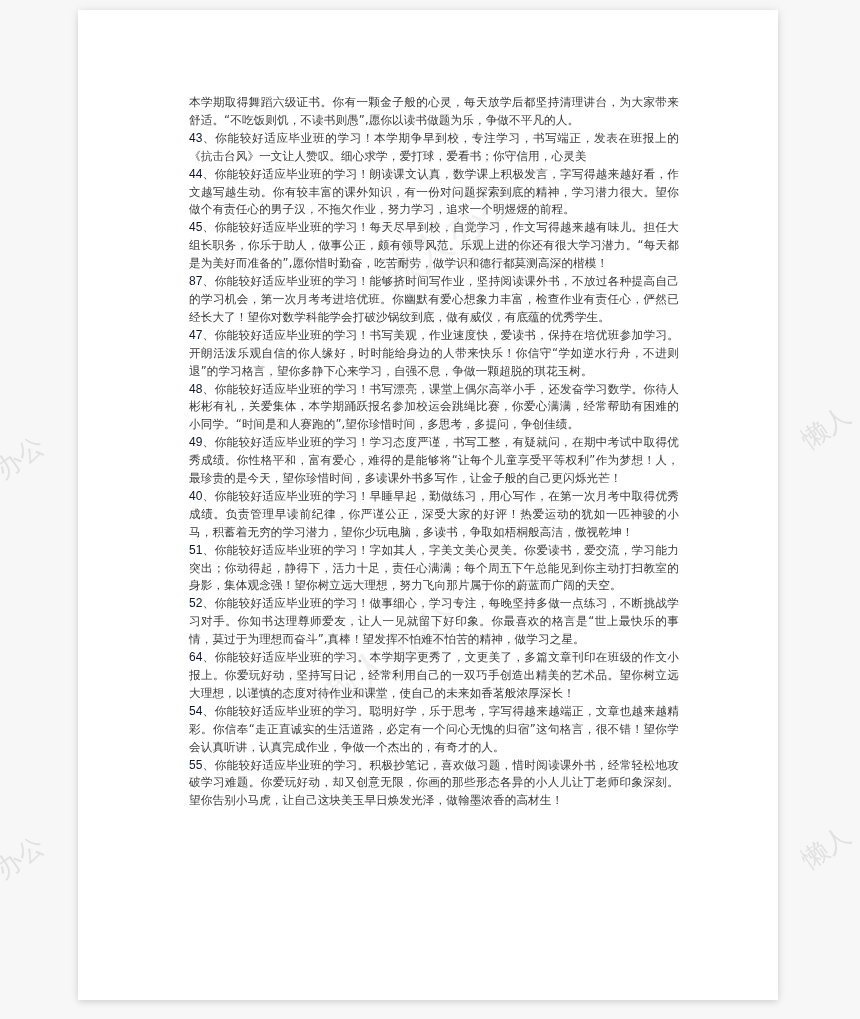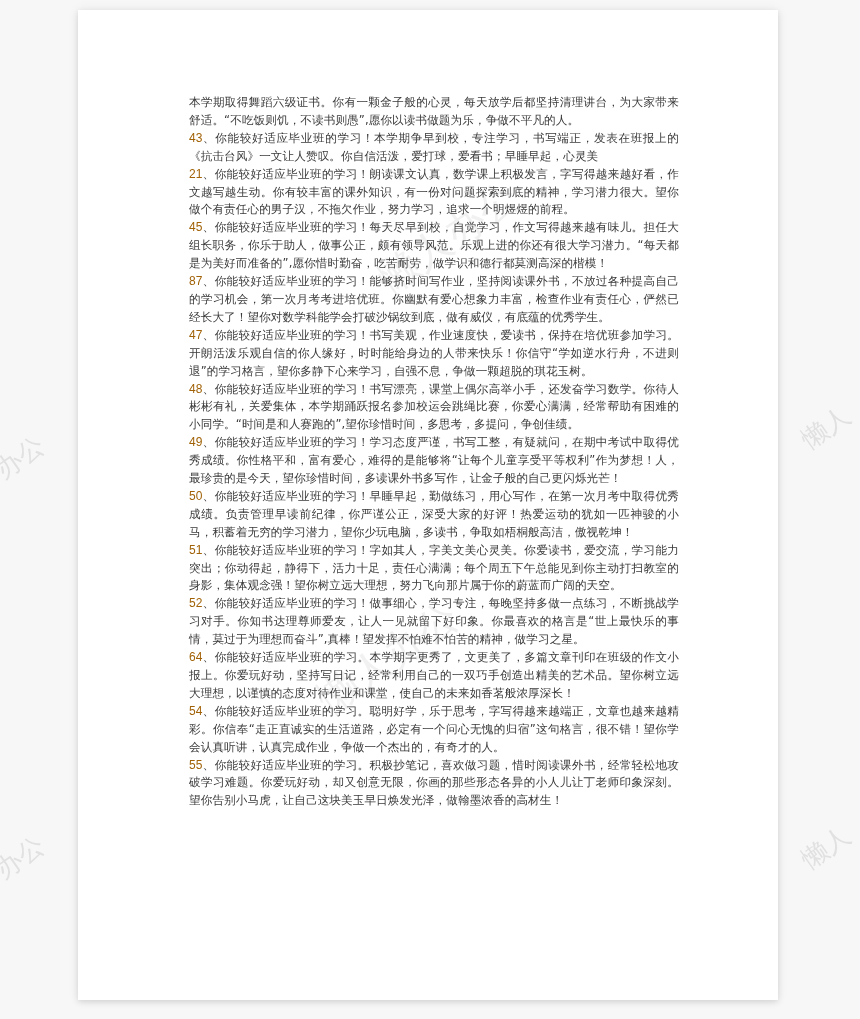--- a/index.html
+++ b/index.html
@@ -15,21 +15,21 @@
     box-shadow: 0 2px 6px rgba(0,0,0,0.12), 0 0 12px rgba(0,0,0,0.06);
   }
   .content {
     position: absolute; left: 91px; top: 84px; width: 490px;
     font-size: 11.6px; line-height: 17.9px; color: #3a3a3a;
     text-align: justify; text-justify: inter-character;
     letter-spacing: 0.1px;
     margin-left: 20px;
   }
   .para { margin: 0; }
-  .para .num { color: #a16207; font-family: "Liberation Sans", sans-serif; font-size: 12px; }
+  .para .num { color: #0f172a; font-family: "Liberation Sans", sans-serif; font-size: 12px; }
   .watermark {
     position: absolute; color: rgba(150,150,150,0.22);
     font-size: 26px; transform: rotate(-35deg); white-space: nowrap;
     pointer-events: none; font-family: "DejaVu Serif", serif;
   }
   .wm-page { color: rgba(170,170,170,0.16); font-size: 40px; }
 </style>
 </head>
 <body>
 
@@ -40,28 +40,28 @@
   <div class="watermark" style="left:800px; top:410px;">懒人</div>
   <div class="watermark" style="left:800px; top:830px;">懒人</div>
 
   <div class="page">
     <div class="watermark wm-page" style="left:290px; top:200px;">懒人办公</div>
     <div class="watermark wm-page" style="left:230px; top:620px;">懒人办公</div>
 
     <div class="content">
       <p class="para">本学期取得舞蹈六级证书。你有一颗金子般的心灵，每天放学后都坚持清理讲台，为大家带来舒适。“不吃饭则饥，不读书则愚”,愿你以读书做题为乐，争做不平凡的人。</p>
 
-      <p class="para"><span class="num">43</span><span>、你能较好适应毕业班的学习！本学期争早到校，专注学习，书写端正，发表在班报上的《抗击台风》一文让人赞叹。你自信活泼，爱打球，爱看书；早睡早起，心灵美</span></p>
-      <p class="para"><span class="num">21</span><span>、你能较好适应毕业班的学习！朗读课文认真，数学课上积极发言，字写得越来越好看，作文越写越生动。你有较丰富的课外知识，有一份对问题探索到底的精神，学习潜力很大。望你做个有责任心的男子汉，不拖欠作业，努力学习，追求一个明煜煜的前程。</span></p>
+      <p class="para"><span class="num">43</span><span>、你能较好适应毕业班的学习！本学期争早到校，专注学习，书写端正，发表在班报上的《抗击台风》一文让人赞叹。细心求学，爱打球，爱看书；你守信用，心灵美</span></p>
+      <p class="para"><span class="num">44</span><span>、你能较好适应毕业班的学习！朗读课文认真，数学课上积极发言，字写得越来越好看，作文越写越生动。你有较丰富的课外知识，有一份对问题探索到底的精神，学习潜力很大。望你做个有责任心的男子汉，不拖欠作业，努力学习，追求一个明煜煜的前程。</span></p>
       <p class="para"><span class="num">45</span><span>、你能较好适应毕业班的学习！每天尽早到校，自觉学习，作文写得越来越有味儿。担任大组长职务，你乐于助人，做事公正，颇有领导风范。乐观上进的你还有很大学习潜力。“每天都是为美好而准备的”,愿你惜时勤奋，吃苦耐劳，做学识和德行都莫测高深的楷模！</span></p>
       <p class="para"><span class="num">87</span><span>、你能较好适应毕业班的学习！能够挤时间写作业，坚持阅读课外书，不放过各种提高自己的学习机会，第一次月考考进培优班。你幽默有爱心想象力丰富，检查作业有责任心，俨然已经长大了！望你对数学科能学会打破沙锅纹到底，做有威仪，有底蕴的优秀学生。</span></p>
       <p class="para"><span class="num">47</span><span>、你能较好适应毕业班的学习！书写美观，作业速度快，爱读书，保持在培优班参加学习。开朗活泼乐观自信的你人缘好，时时能给身边的人带来快乐！你信守“学如逆水行舟，不进则退”的学习格言，望你多静下心来学习，自强不息，争做一颗超脱的琪花玉树。</span></p>
       <p class="para"><span class="num">48</span><span>、你能较好适应毕业班的学习！书写漂亮，课堂上偶尔高举小手，还发奋学习数学。你待人彬彬有礼，关爱集体，本学期踊跃报名参加校运会跳绳比赛，你爱心满满，经常帮助有困难的小同学。“时间是和人赛跑的”,望你珍惜时间，多思考，多提问，争创佳绩。</span></p>
       <p class="para"><span class="num">49</span><span>、你能较好适应毕业班的学习！学习态度严谨，书写工整，有疑就问，在期中考试中取得优秀成绩。你性格平和，富有爱心，难得的是能够将“让每个儿童享受平等权利”作为梦想！人，最珍贵的是今天，望你珍惜时间，多读课外书多写作，让金子般的自己更闪烁光芒！</span></p>
-      <p class="para"><span class="num">50</span><span>、你能较好适应毕业班的学习！早睡早起，勤做练习，用心写作，在第一次月考中取得优秀成绩。负责管理早读前纪律，你严谨公正，深受大家的好评！热爱运动的犹如一匹神骏的小马，积蓄着无穷的学习潜力，望你少玩电脑，多读书，争取如梧桐般高洁，傲视乾坤！</span></p>
+      <p class="para"><span class="num">40</span><span>、你能较好适应毕业班的学习！早睡早起，勤做练习，用心写作，在第一次月考中取得优秀成绩。负责管理早读前纪律，你严谨公正，深受大家的好评！热爱运动的犹如一匹神骏的小马，积蓄着无穷的学习潜力，望你少玩电脑，多读书，争取如梧桐般高洁，傲视乾坤！</span></p>
       <p class="para"><span class="num">51</span><span>、你能较好适应毕业班的学习！字如其人，字美文美心灵美。你爱读书，爱交流，学习能力突出；你动得起，静得下，活力十足，责任心满满；每个周五下午总能见到你主动打扫教室的身影，集体观念强！望你树立远大理想，努力飞向那片属于你的蔚蓝而广阔的天空。</span></p>
       <p class="para"><span class="num">52</span><span>、你能较好适应毕业班的学习！做事细心，学习专注，每晚坚持多做一点练习，不断挑战学习对手。你知书达理尊师爱友，让人一见就留下好印象。你最喜欢的格言是“世上最快乐的事情，莫过于为理想而奋斗”,真棒！望发挥不怕难不怕苦的精神，做学习之星。</span></p>
       <p class="para"><span class="num">64</span><span>、你能较好适应毕业班的学习。本学期字更秀了，文更美了，多篇文章刊印在班级的作文小报上。你爱玩好动，坚持写日记，经常利用自己的一双巧手创造出精美的艺术品。望你树立远大理想，以谨慎的态度对待作业和课堂，使自己的未来如香茗般浓厚深长！</span></p>
       <p class="para"><span class="num">54</span><span>、你能较好适应毕业班的学习。聪明好学，乐于思考，字写得越来越端正，文章也越来越精彩。你信奉“走正直诚实的生活道路，必定有一个问心无愧的归宿”这句格言，很不错！望你学会认真听讲，认真完成作业，争做一个杰出的，有奇才的人。</span></p>
       <p class="para"><span class="num">55</span><span>、你能较好适应毕业班的学习。积极抄笔记，喜欢做习题，惜时阅读课外书，经常轻松地攻破学习难题。你爱玩好动，却又创意无限，你画的那些形态各异的小人儿让丁老师印象深刻。望你告别小马虎，让自己这块美玉早日焕发光泽，做翰墨浓香的高材生！</span></p>
     </div>
   </div>
 </div>
 
 </body></html>

